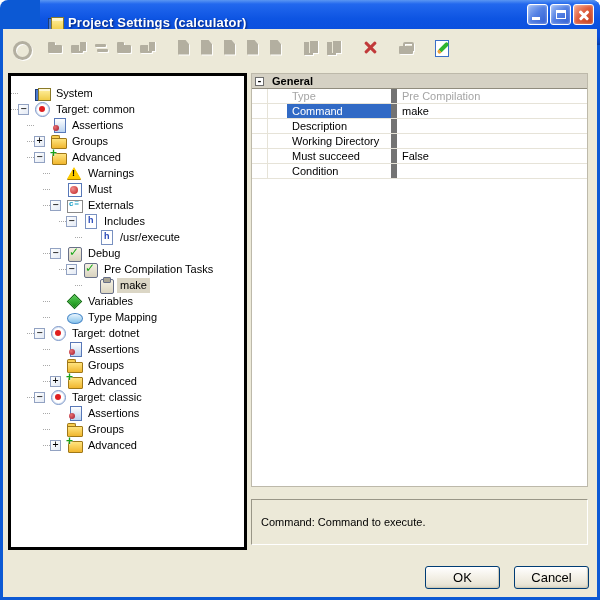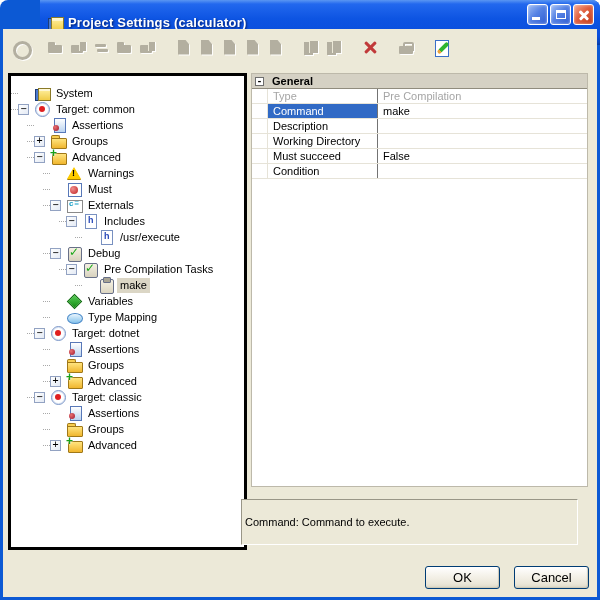--- a/index.html
+++ b/index.html
@@ -89,29 +89,29 @@
   .icon-clipboard::after  { content:''; position:absolute; left:5px; top:0px; width:6px; height:4px; background:#A8A494; border:1px solid #687088; border-radius:1px; }
   .icon-variable::before { content:''; position:absolute; left:3px; top:3px; width:9px; height:9px; background:linear-gradient(135deg,#58D058,#108810); border:1px solid #0A6A0A; transform:rotate(45deg); }
   .icon-typemap::before { content:''; position:absolute; left:1px; top:4px; width:14px; height:9px; border-radius:50%; background:linear-gradient(180deg,#EAF5FD,#84C2EC); border:1px solid #4888C8; }
 
   
   .grid { position:absolute; left:251px; top:73px; width:337px; height:414px; background:#fff; border:1px solid #BDB9AA; font-size:11px; }
   .ghead { height:15px; background:#D5D1C4; border-bottom:1px solid #908C7E; display:flex; align-items:center; font-weight:bold; color:#000; }
   .gbox { width:9px; height:9px; border:1px solid #6E6E6E; background:#fff; margin:0 8px 0 3px; font-size:9px; line-height:7px; text-align:center; flex:none; font-family:"DejaVu Sans Mono",monospace; }
   .grow { height:15px; display:flex; border-bottom:1px solid #E6E3D8; }
   .ggut { width:16px; flex:none; border-right:1px solid #E6E3D8; }
-  .glabel { width:110px; flex:none; padding-left:5px; display:flex; align-items:center; border-right:1px solid #737373; overflow:hidden; }
+  .glabel { width:110px; flex:none; padding-left:5px; display:flex; align-items:center; border-right:6px solid #737373; overflow:hidden;margin-left:19px; }
   .gvalue { flex:1; padding-left:5px; display:flex; align-items:center; overflow:hidden; }
   .grow.disabled .glabel, .grow.disabled .gvalue { color:#A5A5A5; }
   .grow.selected .glabel { background:#316AC5; color:#fff; }
 
   
-  .help { position:absolute; left:241px; top:499px; width:337px; height:46px; background:#ECE9D8;
+  .help { position:absolute; left:251px; top:499px; width:337px; height:46px; background:#ECE9D8;
     border-top:1px solid #999687; border-left:1px solid #999687; border-right:1px solid #FFF; border-bottom:1px solid #FFF;
-    font-size:11px; color:#000; display:flex; align-items:center; padding-left:3px; }
+    font-size:11px; color:#000; display:flex; align-items:center; padding-left:9px; }
 
   
   .btn { position:absolute; top:566px; width:75px; height:23px; border:1px solid #003C74; border-radius:3px;
     background:linear-gradient(180deg,#FFFFFF 0%,#F4F1E8 45%,#EAE6D8 80%,#DDD8C6 100%);
     font-size:13px; color:#000; text-align:center; line-height:21px; box-shadow:inset -1px -1px 1px #CBC7B6; cursor:default; }
   .btn-ok { left:425px; } .btn-cancel { left:514px; }
 </style>
 </head>
 <body>
 

